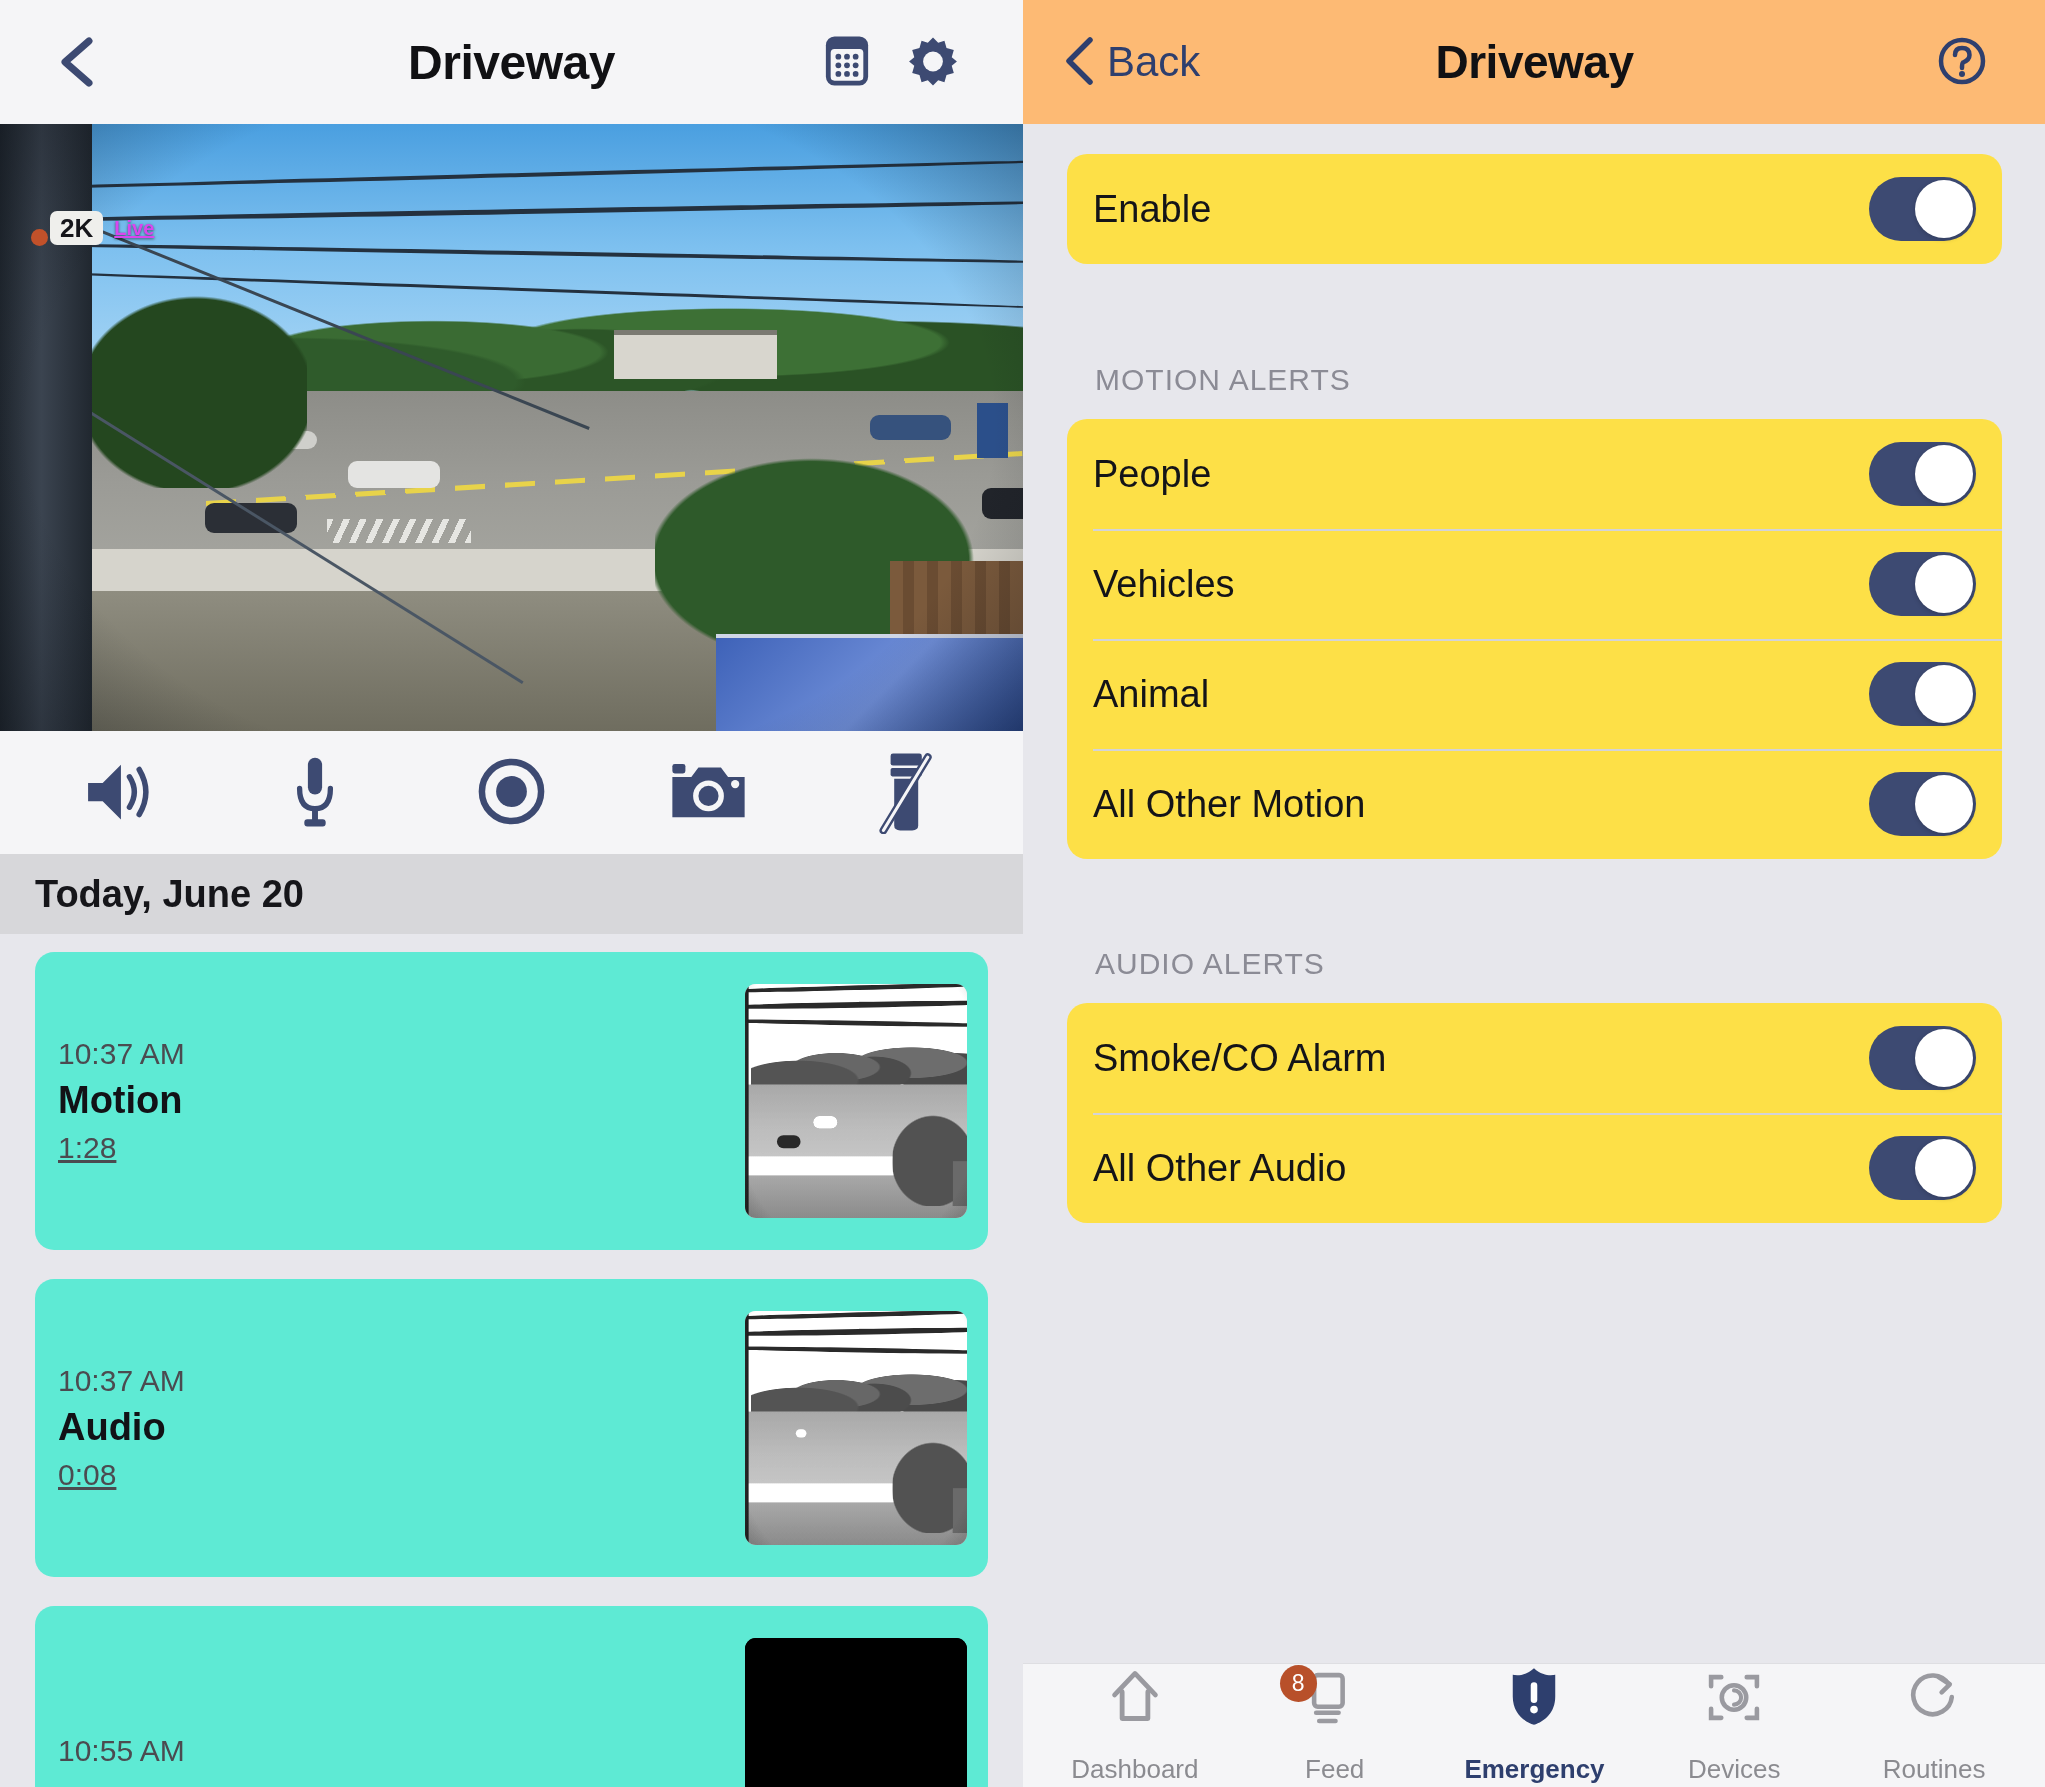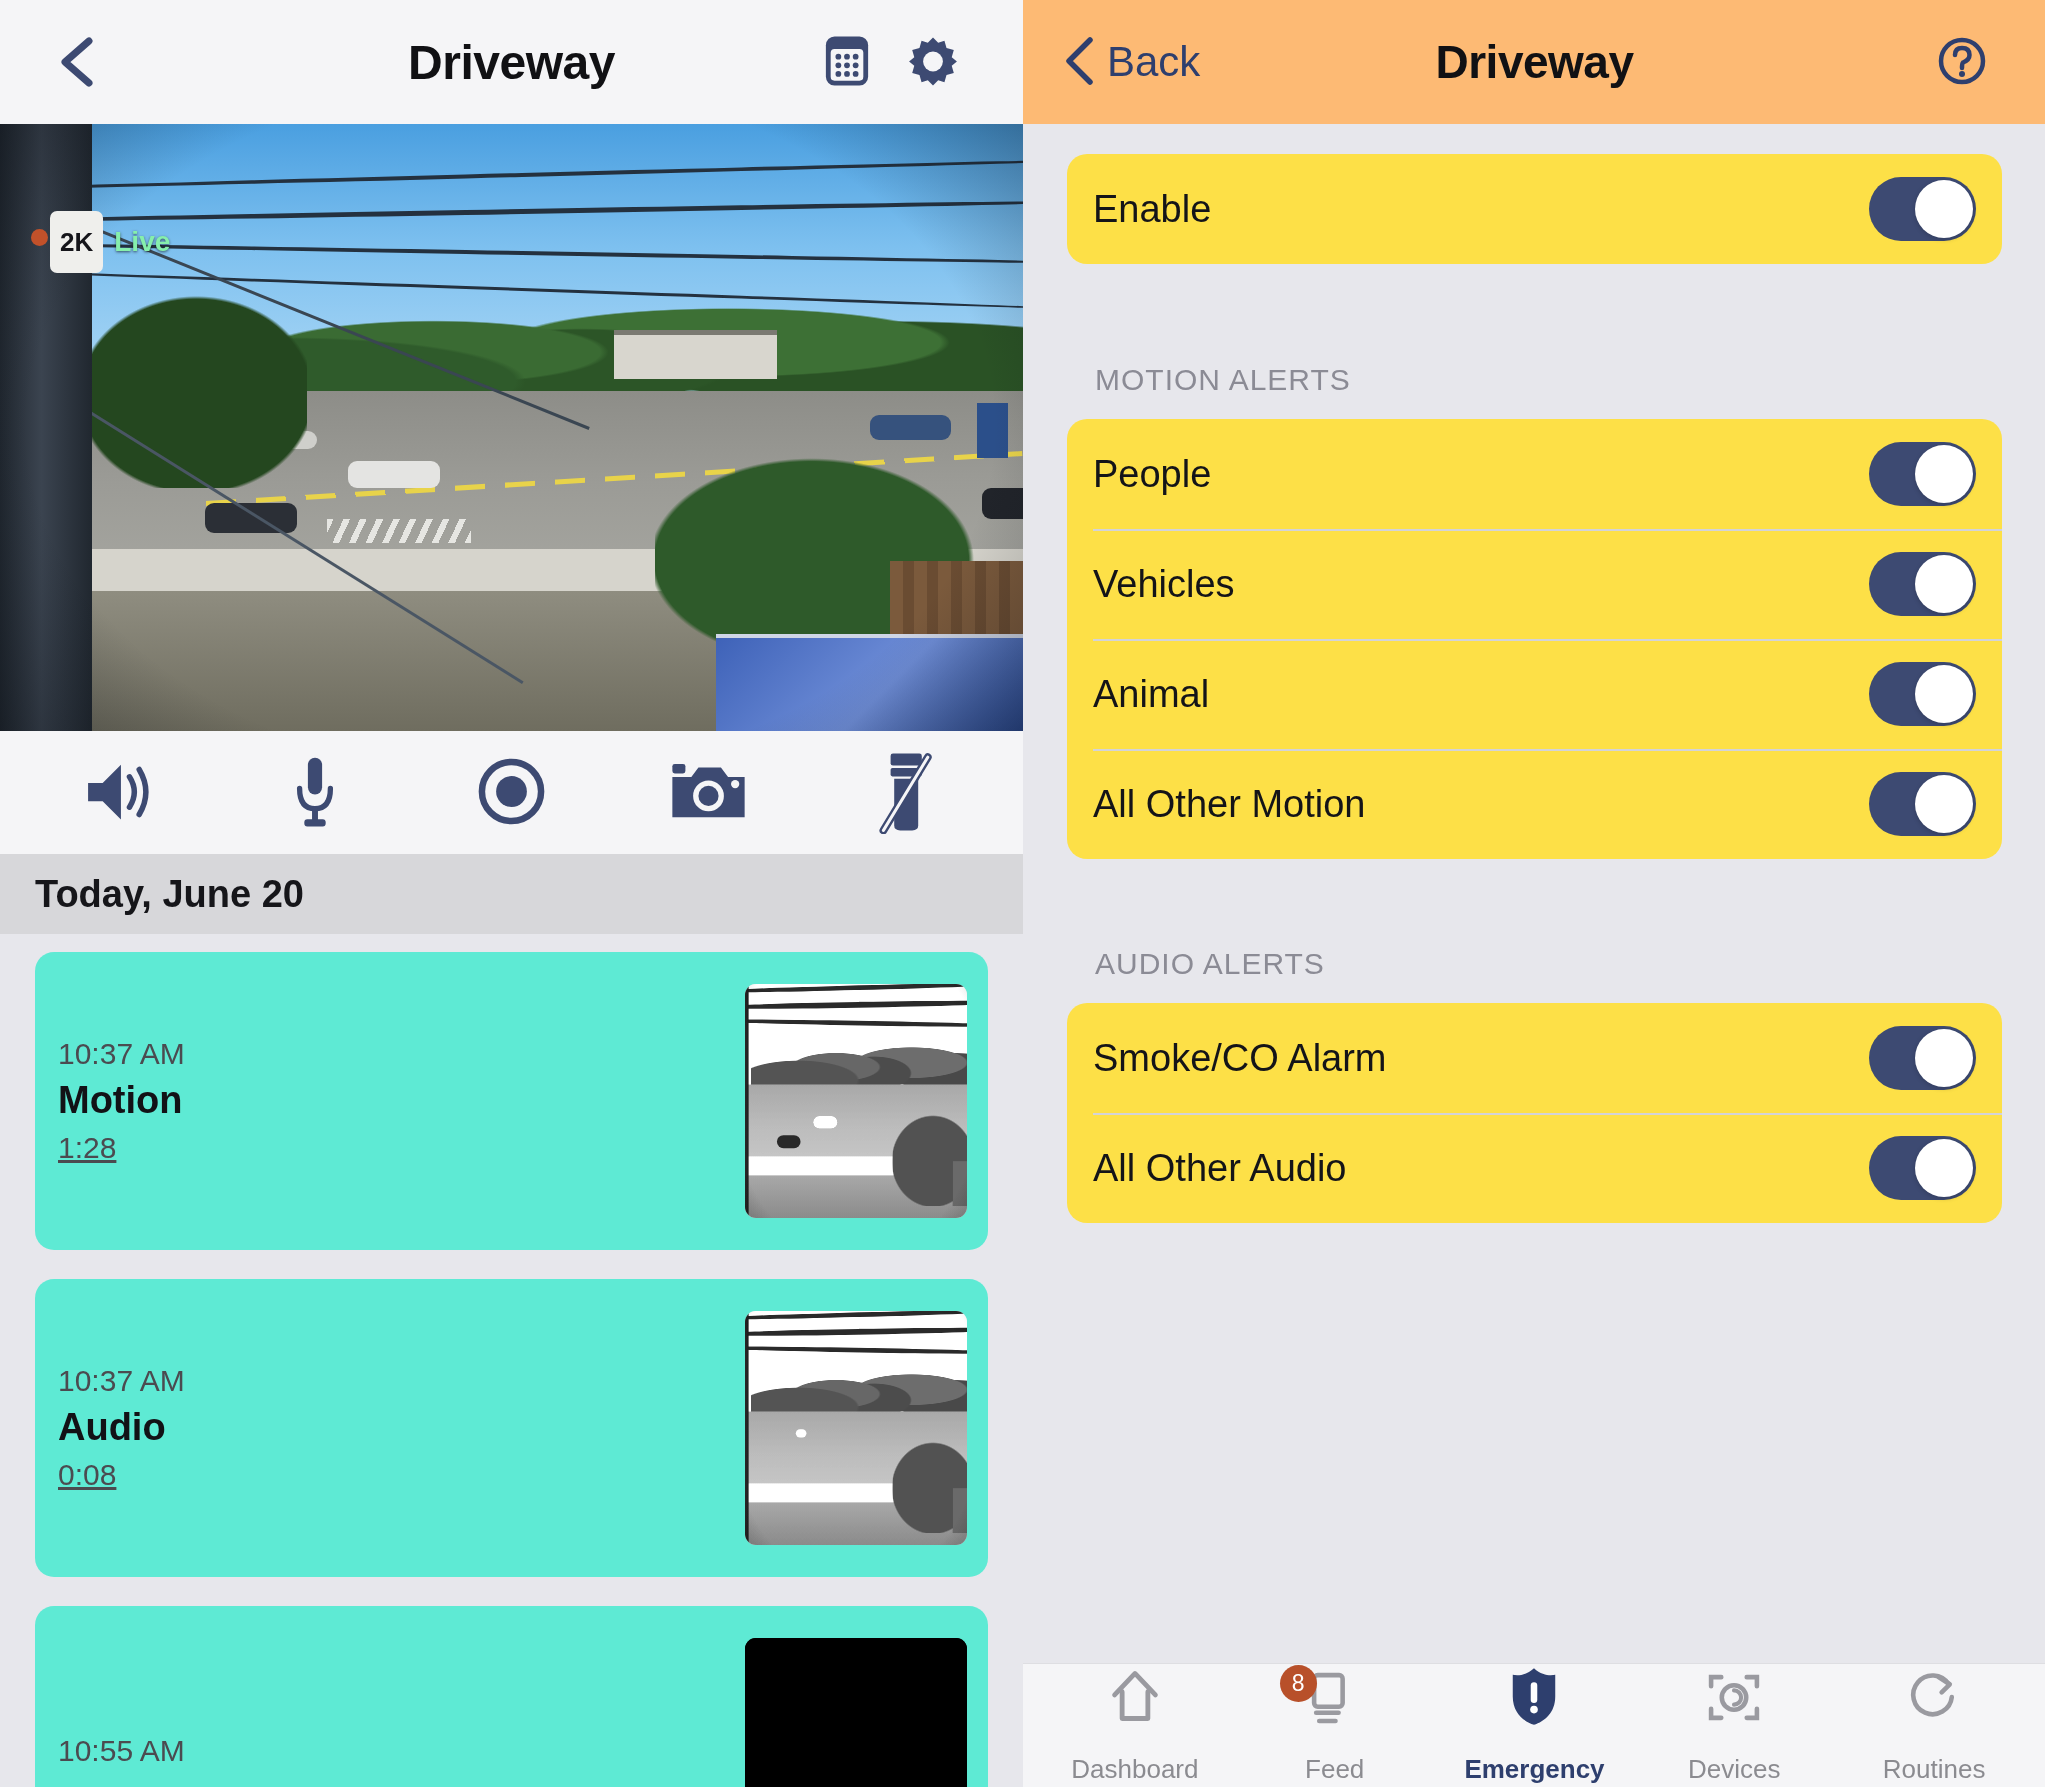--- a/index.html
+++ b/index.html
@@ -136,26 +136,27 @@
     background: radial-gradient(ellipse 76% 92% at 50% 50%, transparent 62%, rgba(10,14,20,.55) 100%);
   }
 
   .live-badge {
     position: absolute; left: 50px; top: 87px;
     display: flex; align-items: center; gap: 11px; z-index: 5;
   }
   .res-chip {
     background: #efefec; color: #15151a;
     font-size: 26px; font-weight: bold;
-    padding: 18px 10px; border-radius: 7px;
+    padding: 4px 10px; border-radius: 7px;
     line-height: 1;
   }
   .live-txt {
-    color: #86efac; font-size: 28px; font-weight: bold;
+    color: #d946ef; font-size: 20px; font-weight: bold;
     text-shadow: 0 1px 3px rgba(0,0,0,.6);
+    text-decoration: underline;
   }
   .rec-dot {
     position: absolute; left: 31px; top: 105px;
     width: 17px; height: 17px; border-radius: 50%; background: #c2512a; z-index: 5;
   }
 
   
   .control-bar {
     width: 1023px; height: 123px; background: #f5f5f7;
     display: flex; align-items: center; justify-content: space-around;

